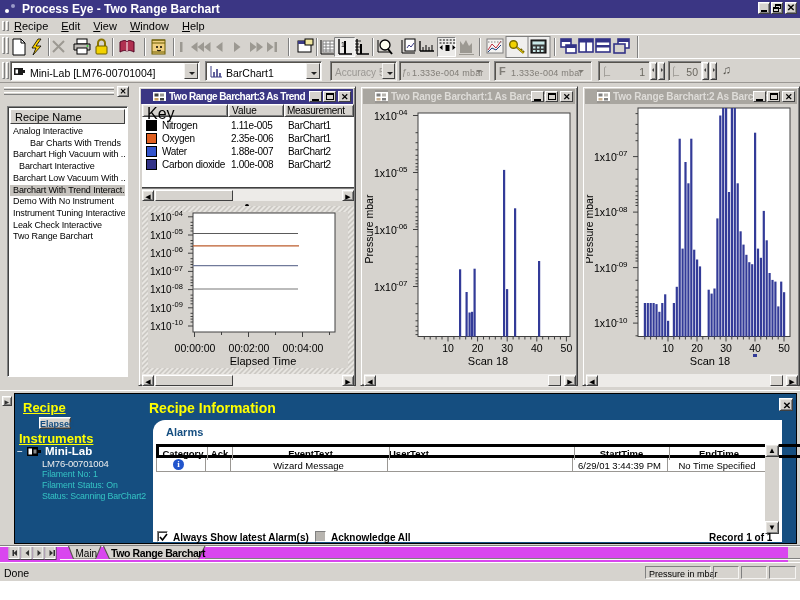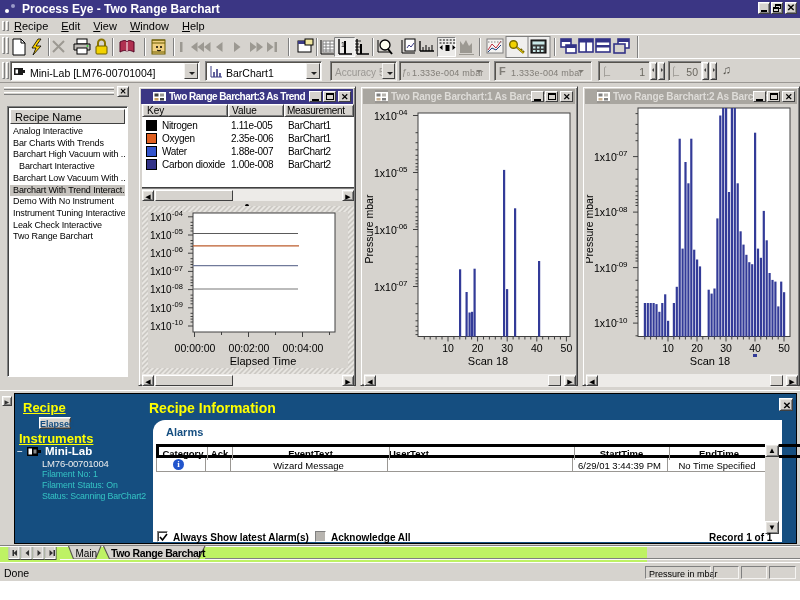--- a/index.html
+++ b/index.html
@@ -322,21 +322,21 @@
 </div>
 <div class="abs" style="left:4px;top:87px;width:110px;height:3px;border-top:1px solid #fff;border-bottom:1px solid #808080"></div>
 <div class="abs" style="left:4px;top:92px;width:110px;height:3px;border-top:1px solid #fff;border-bottom:1px solid #808080"></div>
 <div class="btn abs" style="left:117px;top:86px;width:12px;height:11px">
       <span style="position:absolute;left:0;top:-1px;width:10px;text-align:center;font-size:8px;font-weight:bold;line-height:12px">✕</span>
     </div>
 <div class="abs" style="left:7px;top:106px;width:121px;height:271px;background:#fff;border:1px solid;border-color:#808080 #fff #fff #808080;box-shadow:inset 1px 1px 0 #404040">
   <div class="abs" style="left:2px;top:2px;right:2px;height:15px;background:#d6d3ce;border:1px solid;border-color:#fff #404040 #404040 #fff;font-size:11px;padding:1px 0 0 4px">Recipe Name</div>
   <div class="abs" style="left:2px;top:19px;right:2px;font-size:9px;line-height:11.7px;color:#000;white-space:nowrap;letter-spacing:-0.12px;overflow:hidden">
     <div style="padding-left:3px">Analog Interactive</div>
-    <div style="padding-left:3px">Bar Charts With Trends</div>
+    <div style="padding-left:20px">Bar Charts With Trends</div>
     <div style="padding-left:3px">Barchart High Vacuum with ...</div>
     <div style="padding-left:9px">Barchart Interactive</div>
     <div style="padding-left:3px">Barchart Low Vacuum With ...</div>
     <div style="padding-left:3px;background:#c6c3be">Barchart With Trend Interact...</div>
     <div style="padding-left:3px">Demo With No Instrument</div>
     <div style="padding-left:3px">Instrument Tuning Interactive</div>
     <div style="padding-left:3px">Leak Check Interactive</div>
     <div style="padding-left:3px">Two Range Barchart</div>
   </div>
 </div>
@@ -359,21 +359,21 @@
           <span class="wbtn">
             <i class="abs" style="left:2px;top:1px;width:8px;height:7px;border:1px solid #000;border-top-width:2px"></i>
           </span>
           <span class="wbtn" style="margin-left:2px">
             <span class="abs" style="left:0;top:-1px;width:11px;text-align:center;font-size:9px;font-weight:bold;line-height:12px;color:#000">✕</span>
           </span>
         </span>
   </div>
   <div class="abs" style="left:3px;top:17px;width:212px;height:84px;background:#fff;border-bottom:1px solid #404040">
     <div class="abs" style="left:0;top:0;width:212px;height:13px;background:#d6d3ce">
-      <span class="abs btn" style="left:0;top:0;width:86px;height:13px;font-size:10px;padding-left:4px">Key</span>
+      <span class="abs btn" style="left:0;top:0;width:86px;height:13px;font-size:16px;padding-left:4px">Key</span>
       <span class="abs btn" style="left:86px;top:0;width:56px;height:13px;font-size:10px;padding-left:3px">Value</span>
       <span class="abs btn" style="left:142px;top:0;width:70px;height:13px;font-size:10px;padding-left:2px;letter-spacing:-0.3px">Measurement</span>
     </div>
     <div class="abs" style="left:0;top:15px;font-size:10px;line-height:13px;width:212px;letter-spacing:-0.3px">
       <div style="position:relative;height:13px">
             <i class="abs" style="left:4px;top:1px;width:11px;height:11px;background:#000;border:1px solid #000"></i>
             <span class="abs" style="left:20px">Nitrogen</span>
             <span class="abs" style="left:89px">1.11e-005</span>
             <span class="abs" style="left:146px">BarChart1</span>
           </div>
@@ -704,21 +704,21 @@
               <path d="M1 4l2.5 3L8 1" stroke="#000" stroke-width="1.6" fill="none"></path>
             </svg>
         <span class="abs" style="left:16px;top:1px;white-space:nowrap">Always Show latest Alarm(s)</span>
         <span class="abs" style="left:158px;top:0;width:11px;height:11px;background:#b8b5b0;border:1px solid;border-color:#808080 #fff #fff #808080"></span>
         <span class="abs" style="left:174px;top:1px;white-space:nowrap">Acknowledge All</span>
         <span class="abs" style="left:552px;top:1px;white-space:nowrap">Record 1 of 1</span>
       </div>
     </div>
   </div>
 </div>
-<div class="abs" style="left:0;top:545px;width:647px;height:17px;background:#bef264">
+<div class="abs" style="left:0;top:545px;width:788px;height:17px;background:#d946ef">
 <svg width="800" height="17" style="position:absolute;left:0;top:0">
   <g>
     <rect x="9" y="1.5" width="11" height="13" fill="#d6d3ce" stroke="#404040" stroke-width="1"></rect>
           <rect x="9" y="1.5" width="10" height="12" fill="none" stroke="#fff" stroke-width="1"></rect>
     <rect x="21" y="1.5" width="11" height="13" fill="#d6d3ce" stroke="#404040" stroke-width="1"></rect>
           <rect x="21" y="1.5" width="10" height="12" fill="none" stroke="#fff" stroke-width="1"></rect>
     <rect x="33" y="1.5" width="11" height="13" fill="#d6d3ce" stroke="#404040" stroke-width="1"></rect>
           <rect x="33" y="1.5" width="10" height="12" fill="none" stroke="#fff" stroke-width="1"></rect>
     <rect x="45" y="1.5" width="11" height="13" fill="#d6d3ce" stroke="#404040" stroke-width="1"></rect>
           <rect x="45" y="1.5" width="10" height="12" fill="none" stroke="#fff" stroke-width="1"></rect>

